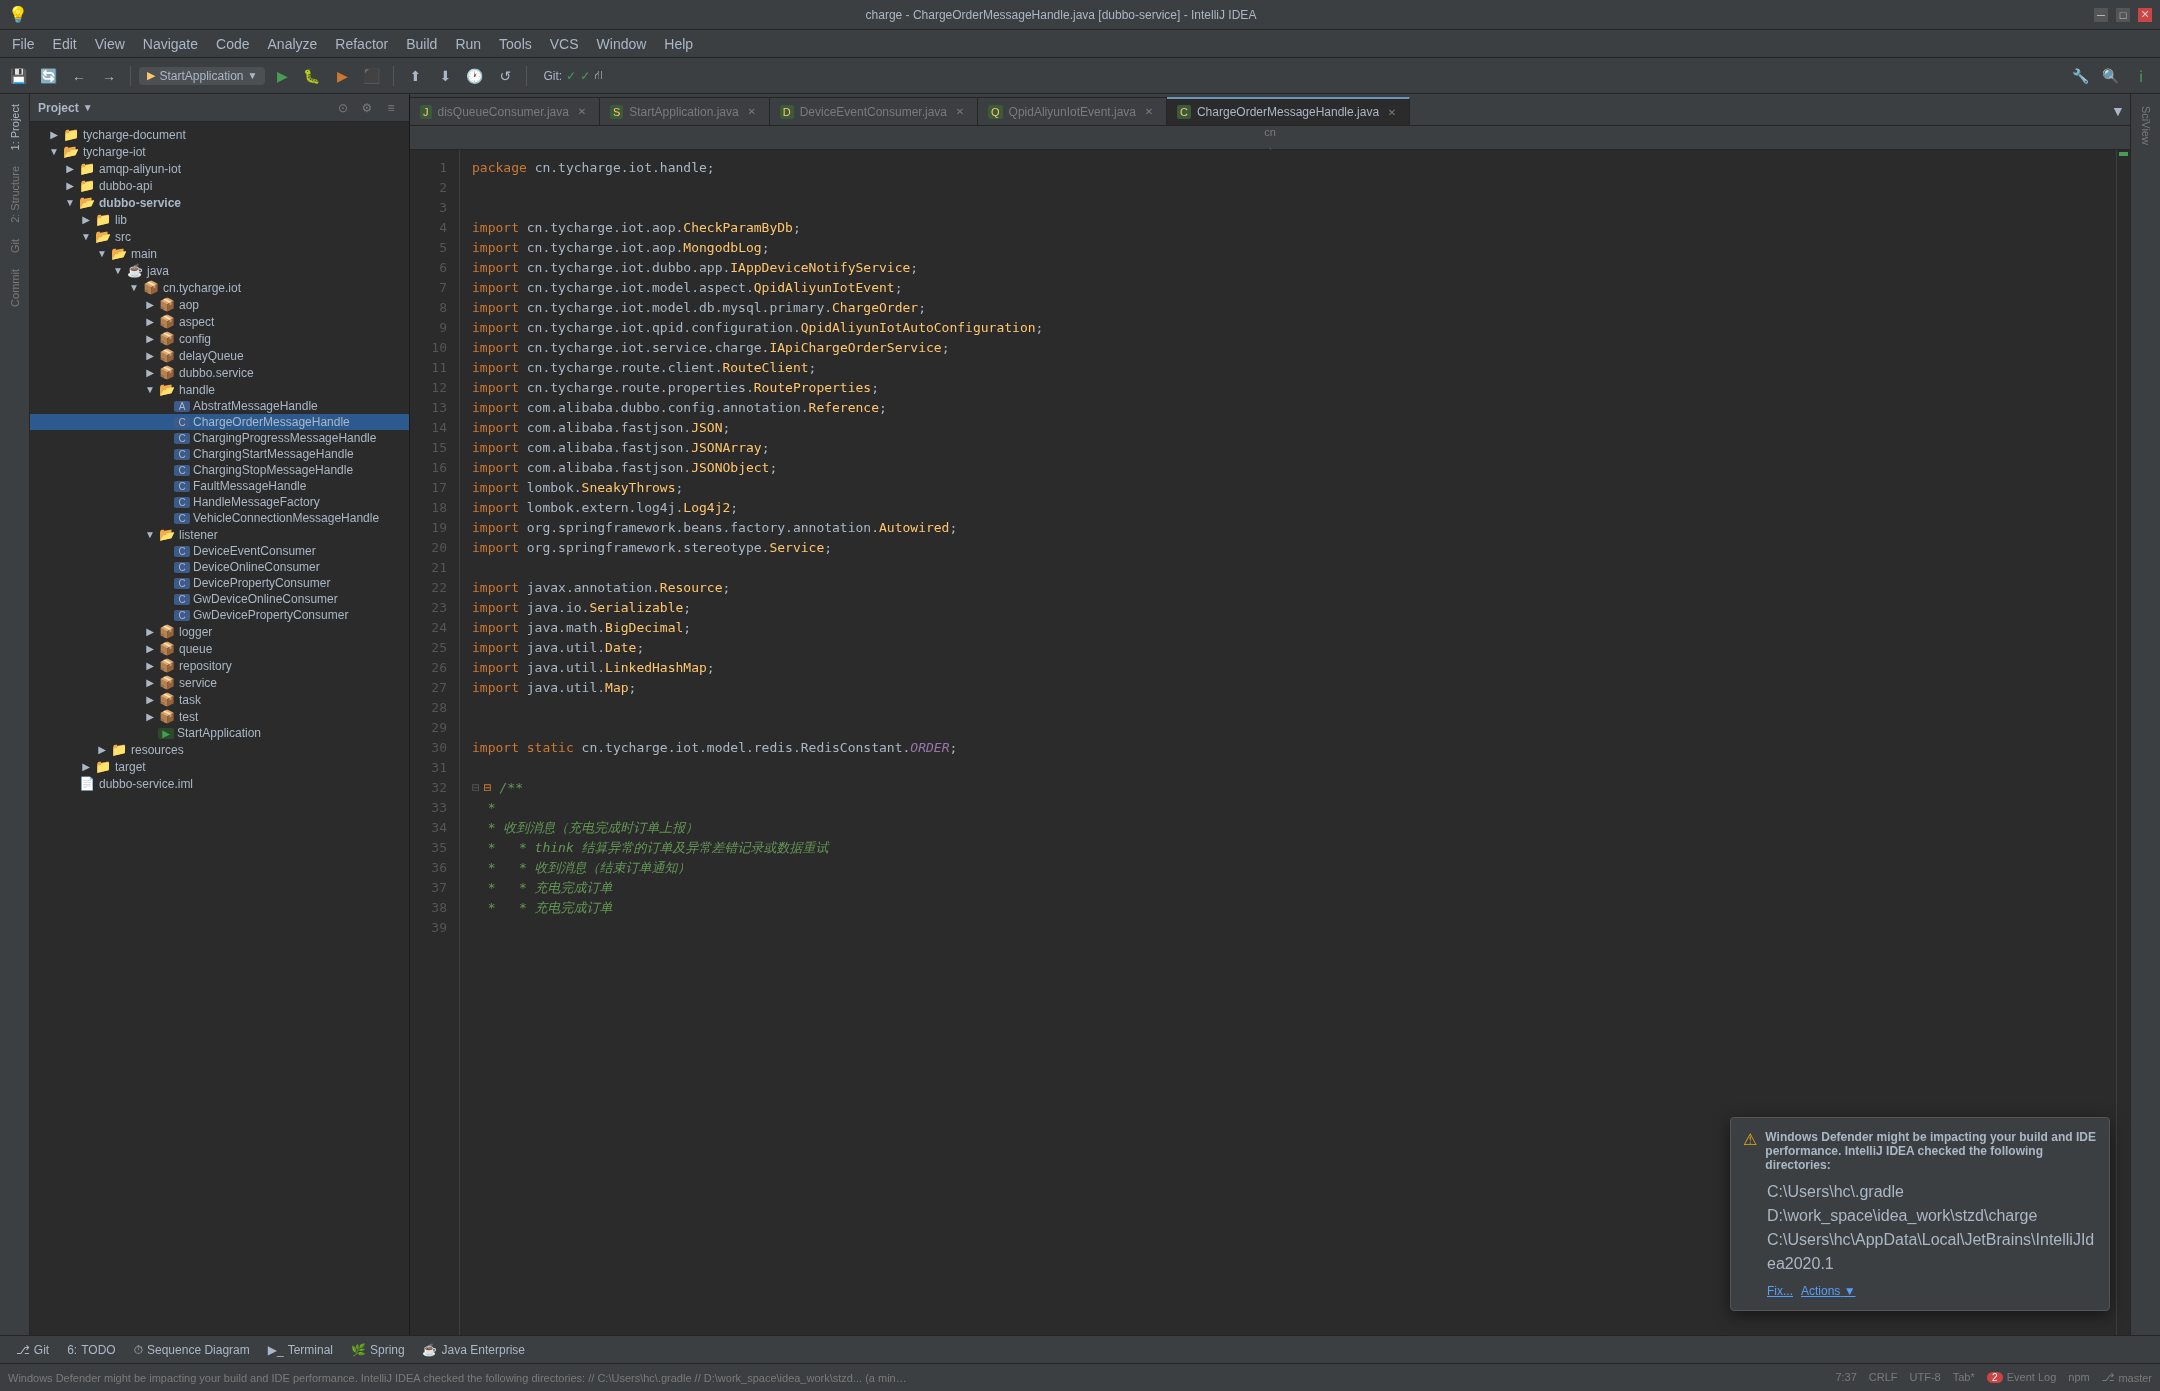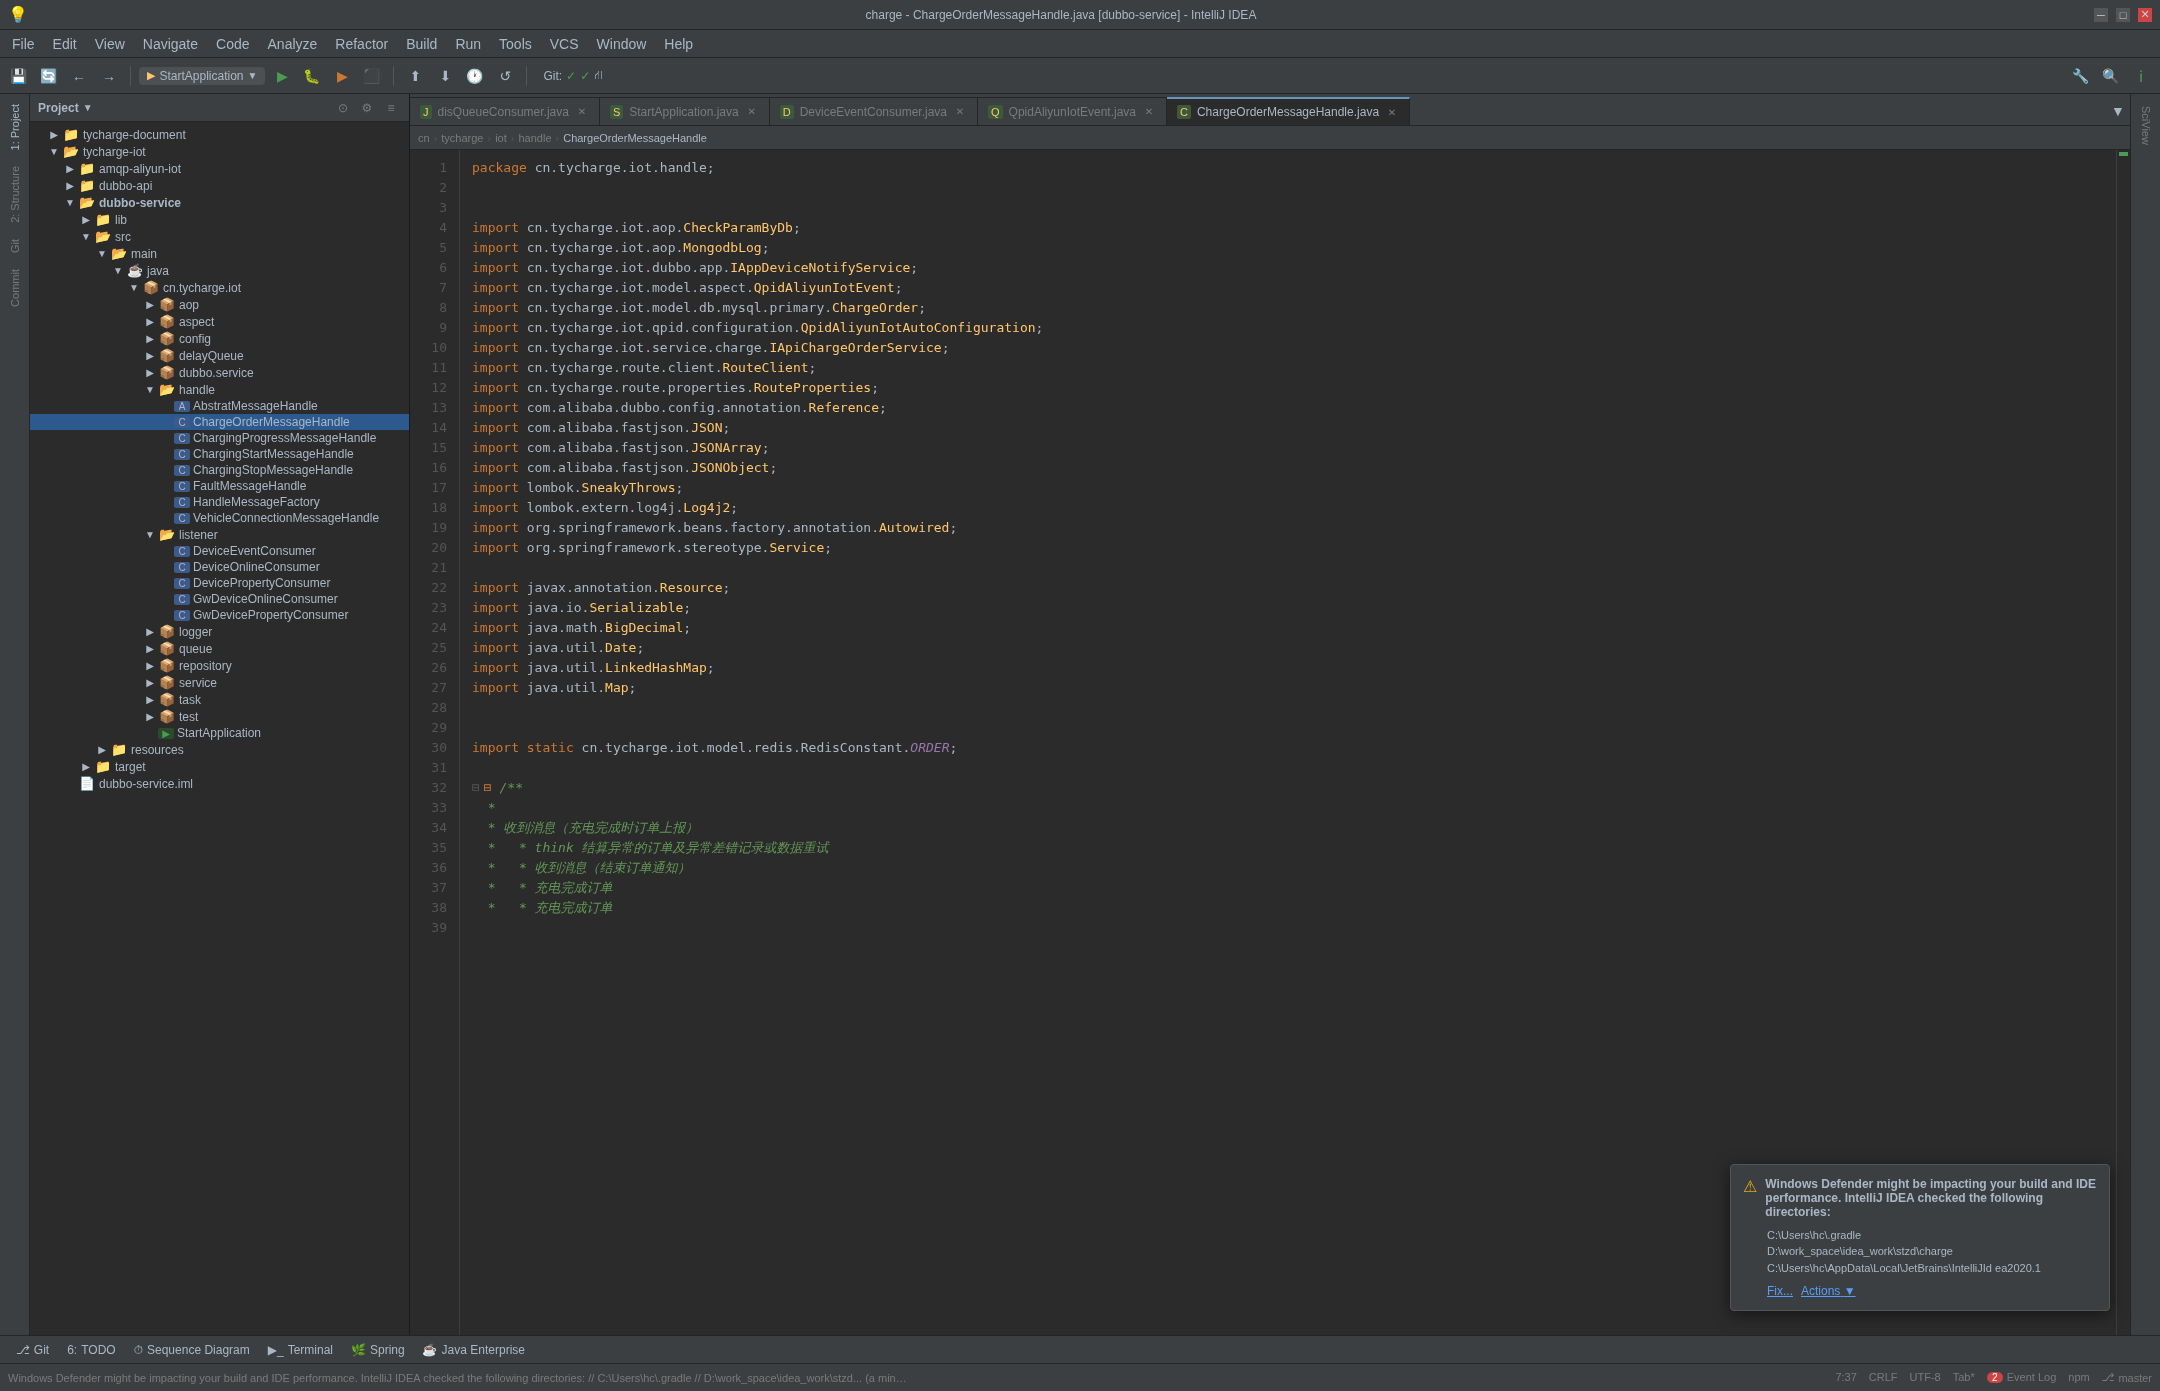--- a/index.html
+++ b/index.html
@@ -333,21 +333,21 @@
       font-weight: bold;
     }
     .notif-body {
       font-size: 11px;
       color: #808080;
       line-height: 1.5;
       margin-left: 24px;
     }
     .notif-path {
       color: #a9b7c6;
-      font-size: 11px;
+      font-size: 16px;
     }
     .notif-actions {
       display: flex;
       gap: 8px;
       margin-top: 8px;
       margin-left: 24px;
     }
     .notif-link {
       color: #589df6;
       font-size: 12px;
@@ -426,20 +426,21 @@
     .breadcrumb-bar {
       background: #3c3f41;
       height: 24px;
       display: flex;
       align-items: center;
       padding: 0 8px;
       border-bottom: 1px solid #252525;
       font-size: 11px;
       color: #7a7a7a;
       gap: 4px;
+      flex-direction: column;
     }
     .breadcrumb-sep { color: #555; }
   </style>
 </head>
 <body>
 
 <div class="title-bar">
   <div class="title-bar-left">
     <span style="font-size:16px;">💡</span>
   </div>

